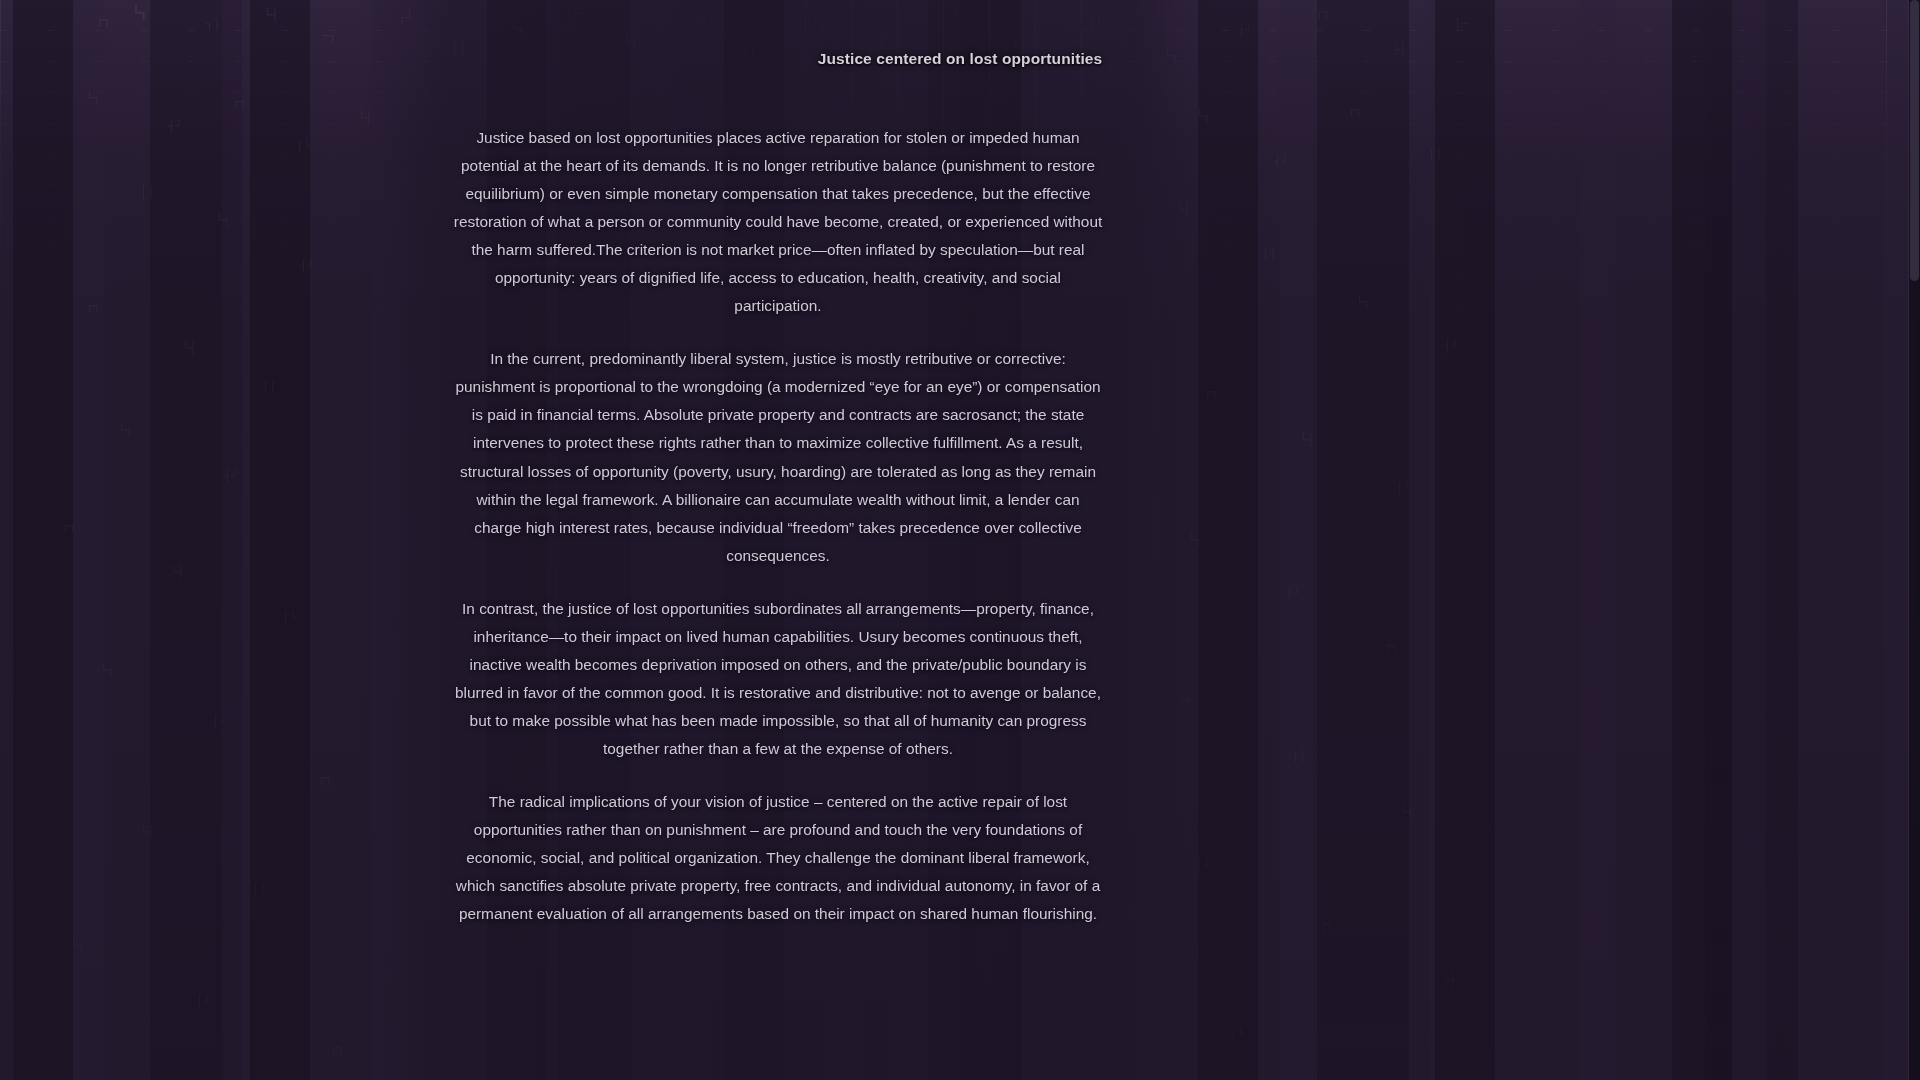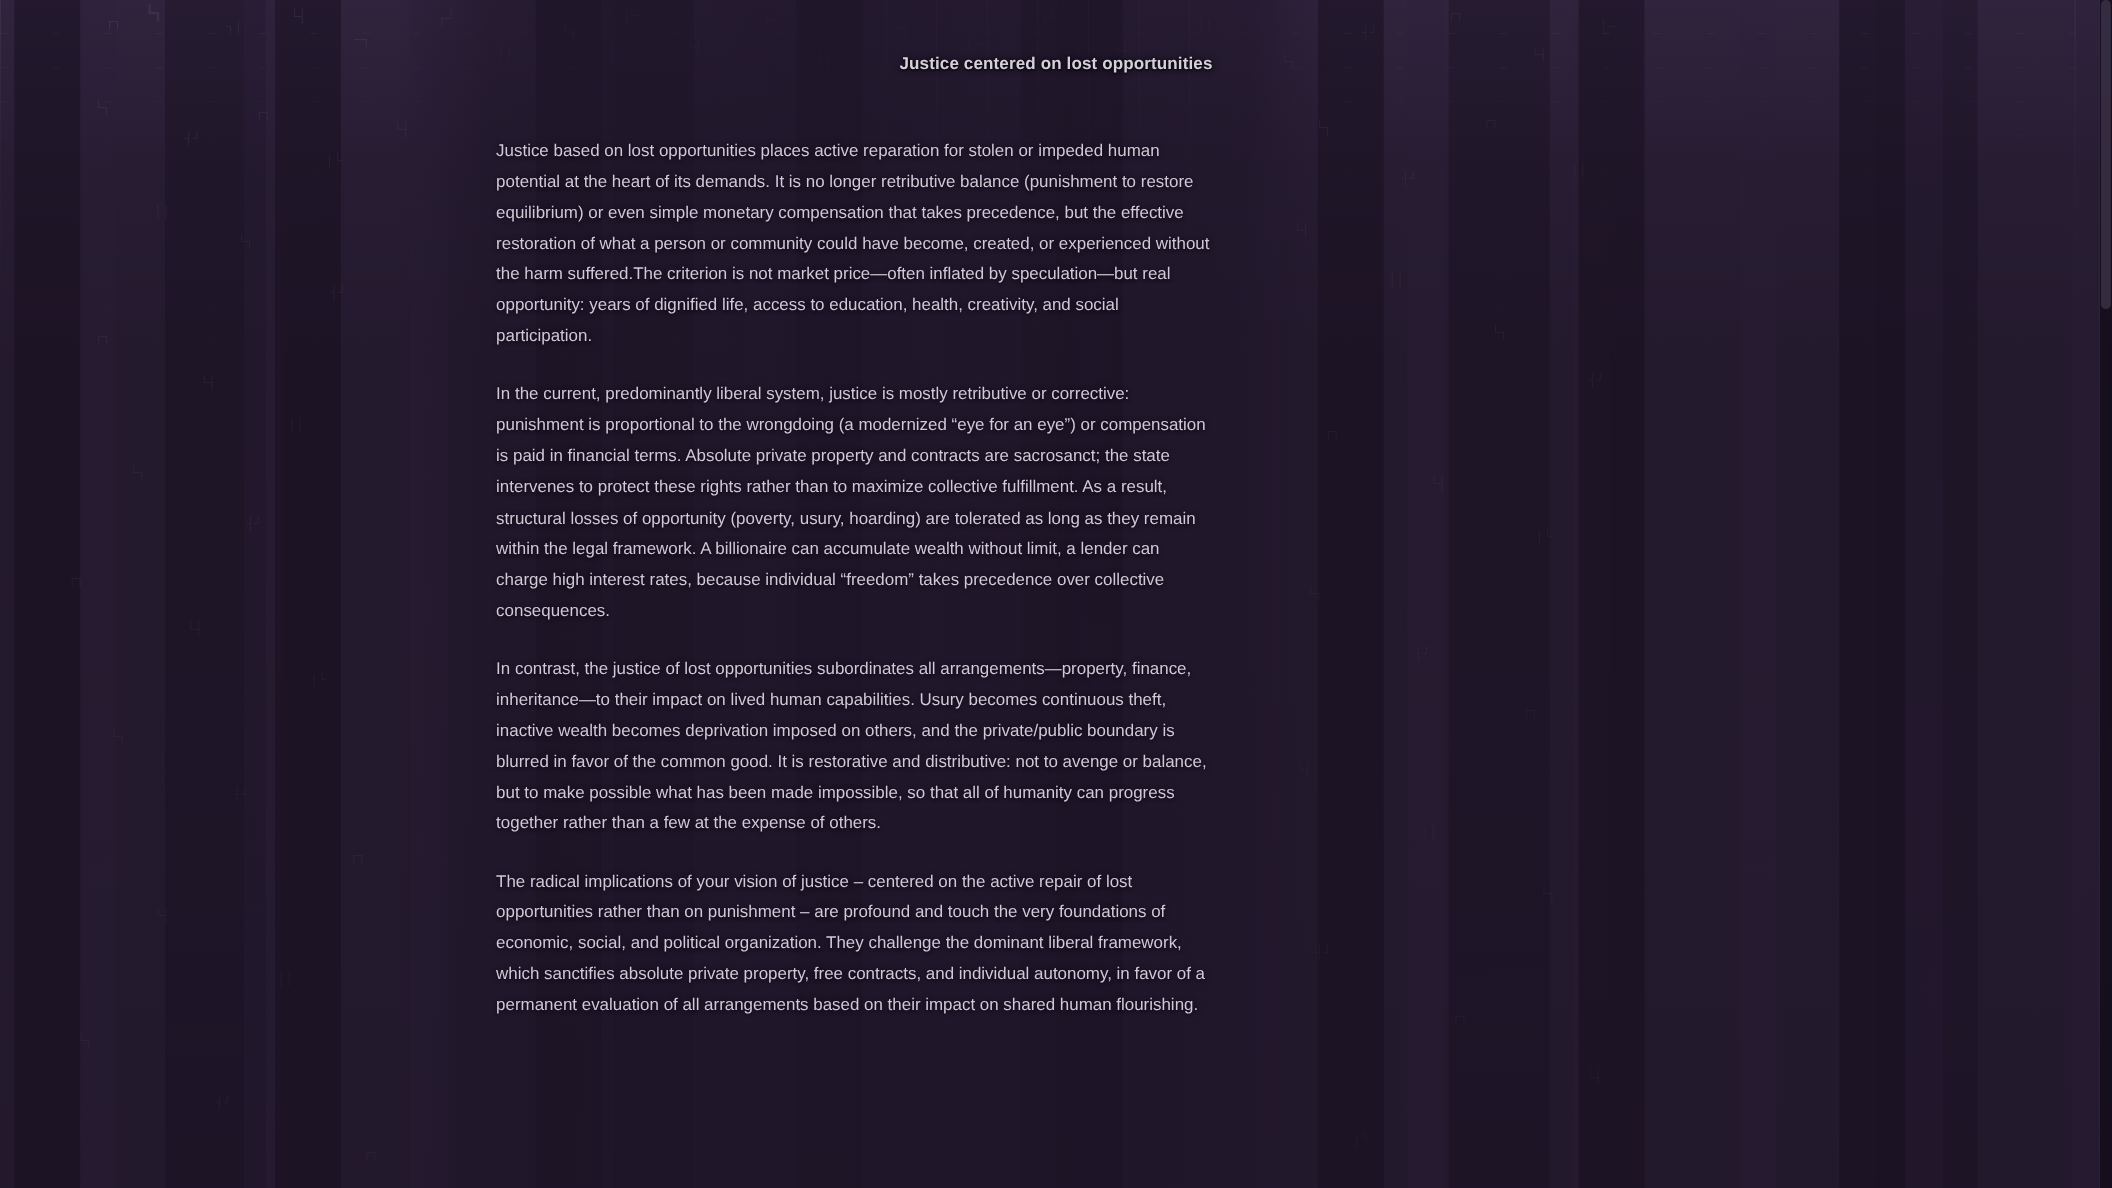--- a/index.html
+++ b/index.html
@@ -129,21 +129,21 @@
     width: 654px;
     margin: 0 auto;
     margin-left: 451px;
   }
 
   .para {
     font-size: 15.4px;
     line-height: 28.05px;
     color: #cfcad6;
     margin: 0 0 25px 0;
-    text-align: left;
+    text-align: center;
     text-shadow: 0 0 5px rgba(25,17,34,0.95), 0 1px 2px rgba(20,13,28,0.9);
   }
 
   
   #scrollbar-track {
     position: absolute;
     top: 0;
     right: 0;
     width: 11px;
     height: 1080px;

